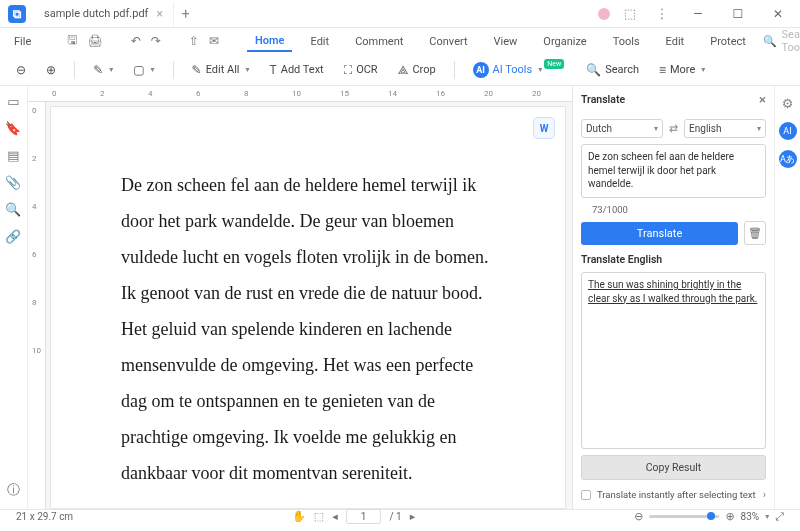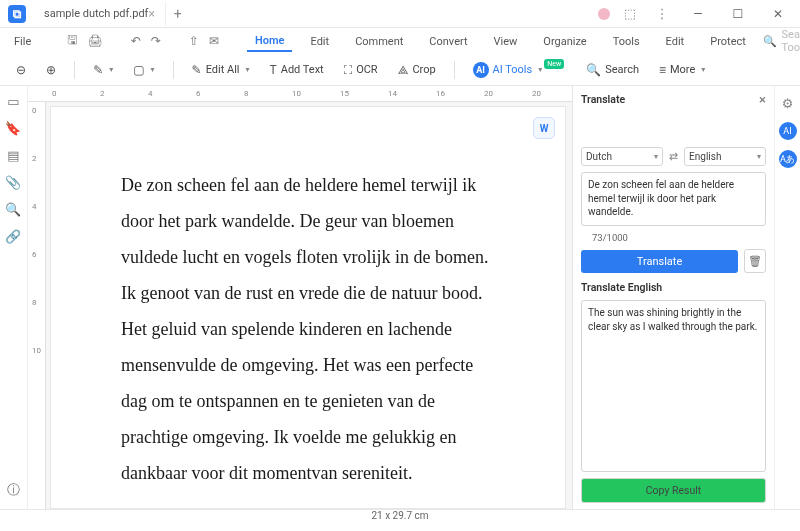--- a/index.html
+++ b/index.html
@@ -1,19 +1,19 @@
 <!DOCTYPE html>
 <html><head>
 <meta charset="utf-8">
 <style>
 * { margin: 0; padding: 0; box-sizing: border-box; font-family: -apple-system, "Segoe UI", Roboto, Arial, sans-serif; }
 html,body { width: 800px; height: 531px; overflow: hidden; background: #fff; }
 .titlebar { height: 28px; display: flex; align-items: center; background: #fff; border-bottom: 1px solid #e8e8e8; font-size: 11px; }
 .app-icon { width: 18px; height: 18px; margin: 0 8px; background: #2d7bf0; border-radius: 4px; display:flex; align-items:center; justify-content:center; color:#fff; font-size:12px; font-weight:bold;}
-.tab { display:flex; align-items:center; height: 24px; padding: 0 10px; border-right:1px solid #eee; color:#555;}
+.tab { display:flex; align-items:center; height: 24px; padding: 0 10px; border-right:1px solid #eee; gap:8px; color:#555;}
 .tab .close { color:#aaa; font-size:12px; cursor:pointer;}
 .tab-plus { padding: 0 8px; color:#888; font-size:14px; cursor:pointer;}
 .titlebar-r { margin-left:auto; display:flex; align-items:center; gap:8px; padding-right:6px; color:#888;}
 .titlebar-r .dot { width:12px; height:12px; border-radius:50%; background:#f2b8c6;}
 .titlebar-r .ic { width:24px; display:flex; justify-content:center; font-size:13px;}
 .winbtn { width:32px; height:26px; display:flex; align-items:center; justify-content:center; color:#666; font-size:12px;}
 .menubar { height: 26px; display:flex; align-items:center; font-size:11px; color:#555; padding: 0 6px; gap:10px;}
 .menubar .mitem { padding: 3px 8px; cursor:pointer;}
 .menubar .mitem.active { color:#2d7bf0; border-bottom:2px solid #2d7bf0; font-weight:600;}
 .menubar .sep { width:1px; height:16px; background:#e0e0e0; margin:0 4px;}
@@ -36,41 +36,41 @@
 .doc-wrap { flex:1; display:flex; overflow:hidden;}
 .v-ruler { width:18px; background:#fff; border-right:1px solid #e0e0e0; position:relative; font-size:8px; color:#888;}
 .v-ruler span { position:absolute; left:4px;}
 .page { flex:1; background:#fff; margin:4px 6px 0 4px; padding: 60px 70px 10px 70px; overflow:hidden; position:relative; border:1px solid #e6e6e6;}
 .page-text { font-family: Georgia, 'Times New Roman', serif; font-size:18px; line-height:2.0; color:#1a1a1a;}
 .float-icon { position:absolute; top:10px; right:10px; width:22px; height:22px; border:1px solid #cfe0ff; border-radius:5px; background:#f3f8ff; display:flex; align-items:center; justify-content:center; color:#2d7bf0; font-size:10px; font-weight:bold;}
 .side-panel { width:202px; border-left:1px solid #e5e5e5; display:flex; flex-direction:column; font-size:10.5px; color:#444;}
 .sp-head { display:flex; align-items:center; padding:6px 8px; font-weight:600; color:#333;}
 .sp-head .x { margin-left:auto; color:#888; cursor:pointer; font-size:13px;}
 .sp-body { padding:6px 8px; display:flex; flex-direction:column; gap:6px; flex:1;}
-.lang-row { display:flex; align-items:center; gap:6px;margin-top:28px;}
+.lang-row { display:flex; align-items:center; gap:6px;}
 .lang-sel { flex:1; border:1px solid #d5d5d5; border-radius:3px; padding:3px 4px; font-size:10px; display:flex; justify-content:space-between; align-items:center; color:#444; background:#fff;}
 .swap { color:#888; font-size:11px;}
 .src-box { border:1px solid #d5d5d5; border-radius:3px; padding:5px 6px; font-size:10px; min-height:54px; line-height:1.35; color:#333; background:#fff;}
 .count-row { display:flex; font-size:9.5px; color:#666; padding:0 2px;}
 .count-row .cnt { margin-left:9px;}
 .btn-row { display:flex; gap:6px; align-items:center;}
 .btn-translate { flex:1; background:#2d7bf0; color:#fff; border:none; padding:5px 0; border-radius:3px; font-size:11px; cursor:pointer;}
 .btn-del { width:22px; height:24px; border:1px solid #d5d5d5; border-radius:3px; display:flex; align-items:center; justify-content:center; color:#666; font-size:11px;}
 .res-head { font-weight:600; color:#333; margin-top:2px;}
-.res-box { border:1px solid #d5d5d5; border-radius:3px; padding:5px 6px; font-size:10px; flex:1; line-height:1.35; color:#333; background:#fff;}
-.copy-btn { border:1px solid #d5d5d5; border-radius:3px; padding:5px 16px; text-align:center; cursor:pointer; background:#22c55e;}
+.res-box { border:1px solid #d5d5d5; border-radius:3px; padding:5px 6px; font-size:10px; flex:1; line-height:1.35; color:#333; background:#fff;text-decoration:underline;}
+.copy-btn { border:1px solid #d5d5d5; border-radius:3px; padding:5px 16px; text-align:center; cursor:pointer; background:#e5e5e5;}
 .instant-row { display:flex; align-items:center; gap:6px; font-size:9.5px; color:#555; padding:2px 0;}
 .instant-row .chk { width:10px; height:10px; border:1px solid #bbb; border-radius:2px;}
 .instant-row .arrow { margin-left:auto; color:#888; font-size:11px;}
 .right-tools { width:26px; border-left:1px solid #eee; display:flex; flex-direction:column; align-items:center; padding-top:8px; gap:10px;}
 .right-tools .rt { width:18px; height:18px; border-radius:50%; display:flex; align-items:center; justify-content:center; font-size:9px; color:#fff; cursor:pointer;}
 .rt.settings { color:#888; background:none; font-size:13px;}
 .rt.ai { background:#2d7bf0;}
 .rt.tr { background:#2d7bf0;}
-.statusbar { height:14px; border-top:1px solid #e8e8e8; display:flex; align-items:center; font-size:10px; color:#666; padding:0 16px; gap:10px;flex-direction:column;}
+.statusbar { height:14px; border-top:1px solid #e8e8e8; display:flex; align-items:center; font-size:10px; color:#666; padding:0 16px; gap:10px;}
 .statusbar .mid { margin:0 auto; display:flex; align-items:center; gap:8px;}
 .statusbar .ic { font-size:11px; color:#777;}
 .pagebox { border:1px solid #ddd; padding:1px 14px; border-radius:2px;}
 .zoom-row { display:flex; align-items:center; gap:6px;}
 .slider { width:70px; height:3px; background:#d0d0d0; border-radius:2px; position:relative;}
 .slider .thumb { position:absolute; width:8px; height:8px; background:#2d7bf0; border-radius:50%; top:-3px; left:58px;}
 .caret-down { font-size:8px; color:#888;}
 </style>
 </head>
 <body>
@@ -233,20 +233,25 @@
       <div class="count-row">
           <span class="cnt">73/1000</span>
         </div>
       <div class="btn-row">
         <button class="btn-translate">Translate</button>
         <div class="btn-del">🗑</div>
       </div>
       <div class="res-head">Translate English</div>
       <div class="res-box">The sun was shining brightly in the clear sky as I walked through the park.</div>
       <div class="copy-btn">Copy Result</div>
+      <div class="instant-row">
+        <span class="chk"></span>
+        <span>Translate instantly after selecting text</span>
+        <span class="arrow">›</span>
+      </div>
     </div>
   </div>
 
   <div class="right-tools">
     <div class="rt settings">⚙</div>
     <div class="rt ai">AI</div>
     <div class="rt tr">Aあ</div>
   </div>
 </div>
 

